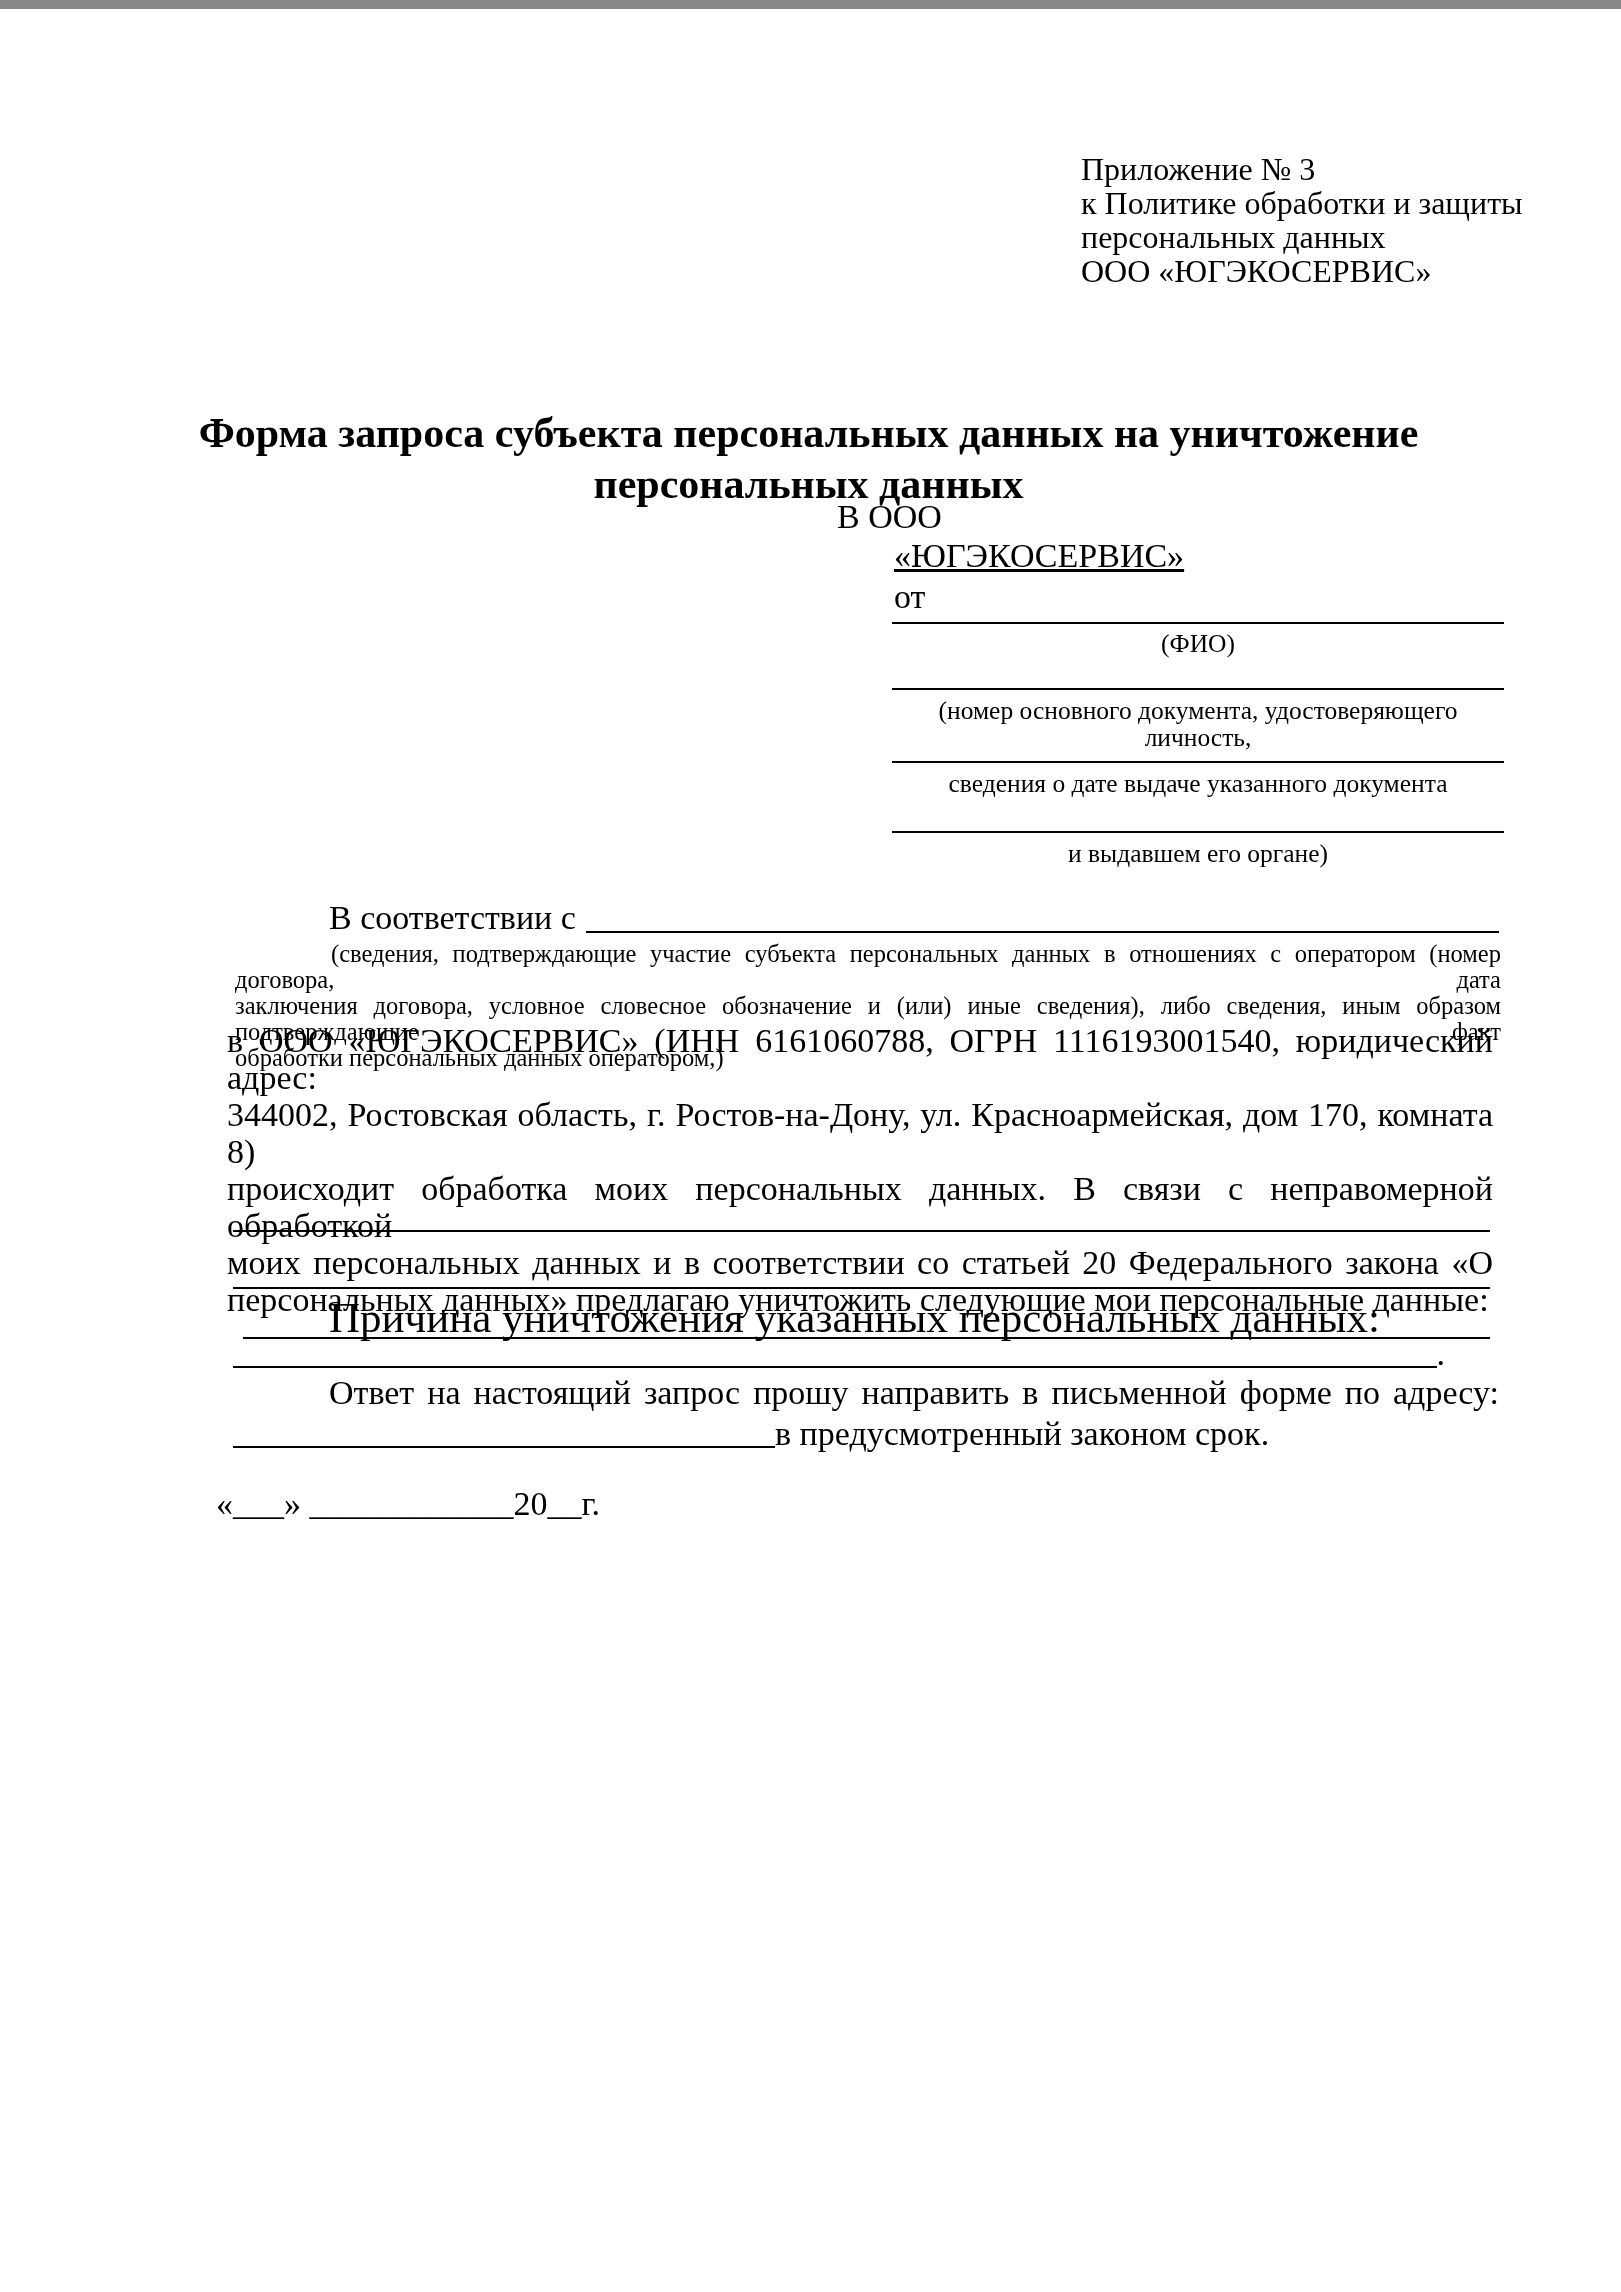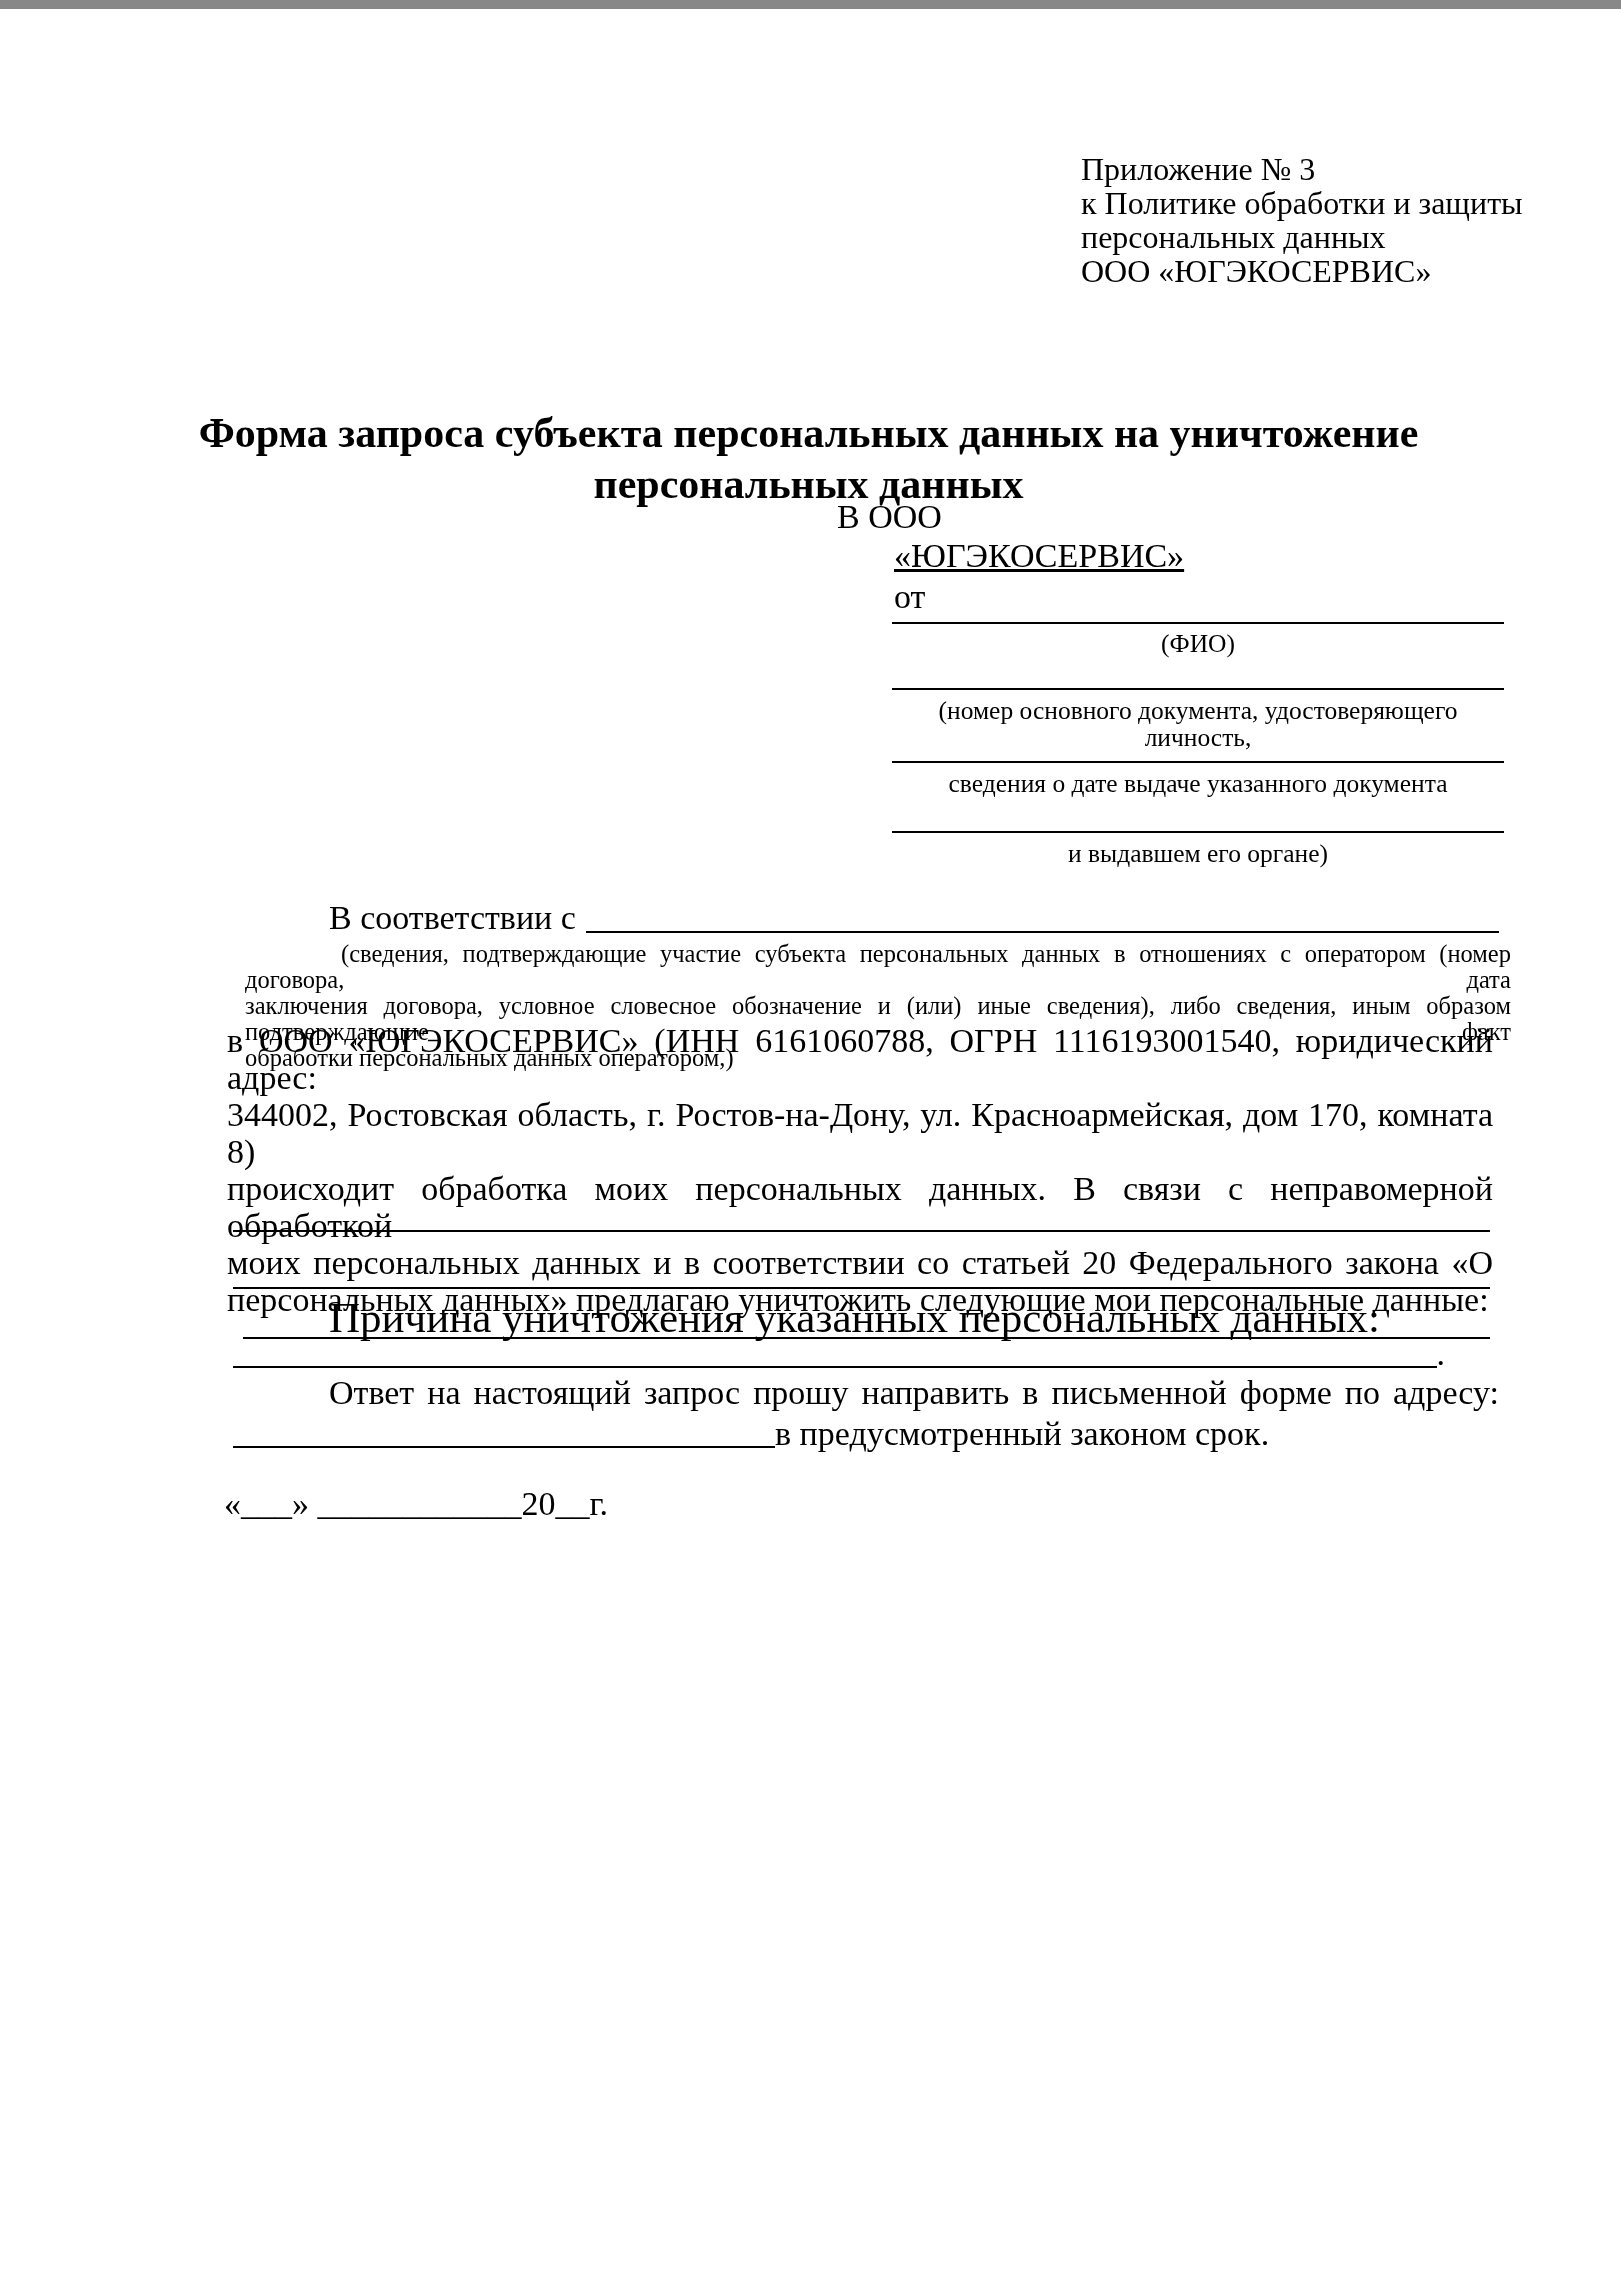--- a/index.html
+++ b/index.html
@@ -39,21 +39,21 @@
   
   .accordance-row {
     left:233px; top:888px; width:1266px;
     display:flex; align-items:stretch;
     font-size:34px; line-height:41px; height:41px;
   }
   .accordance-row .lead { margin-left:96px; white-space:nowrap; }
   .fill-blank { flex:1 1 auto; border-bottom:2.9px solid #000; margin-bottom:4.9px; margin-left:9.8px; }
 
   
-  .note { left:245px; top:932px; width:1266px; font-size:24.5px; line-height:26px; }
+  .note { left:235px; top:932px; width:1266px; font-size:24.5px; line-height:26px; }
   .note .jline { text-align:justify; text-align-last:justify; }
   .note .first { text-indent:96px; }
   .note .last  { text-align:left; }
 
   
   .para { left:227px; top:1013px; width:1266px; font-size:34px; line-height:37px; }
   .para .jline { text-align:justify; text-align-last:justify; }
   .para .last  { text-align:left; }
 
   
@@ -84,21 +84,21 @@
   .answer-2 {
     left:233px; top:1405px; width:1266px;
     display:flex; align-items:flex-end;
     font-size:34px; line-height:39px; height:39px;
   }
   .answer-2 .blank-seg { width:542px; border-bottom:2.9px solid #000; margin-bottom:4.9px; }
   .answer-2 .tail { white-space:nowrap; }
 
   
   .footer-row {
-    left:224px; top:1474px; width:1266px;
+    left:216px; top:1474px; width:1266px;
     display:flex; justify-content:space-between; align-items:stretch;
     font-size:34px; line-height:41px; height:41px;
   }
   .sig-group { display:flex; align-items:stretch; }
   .sig-group .blank-seg { width:457px; border-bottom:2.9px solid #000; margin-bottom:6.9px; }
   .sig-group .cap { white-space:nowrap; }
 </style>
 </head>
 <body>
 

